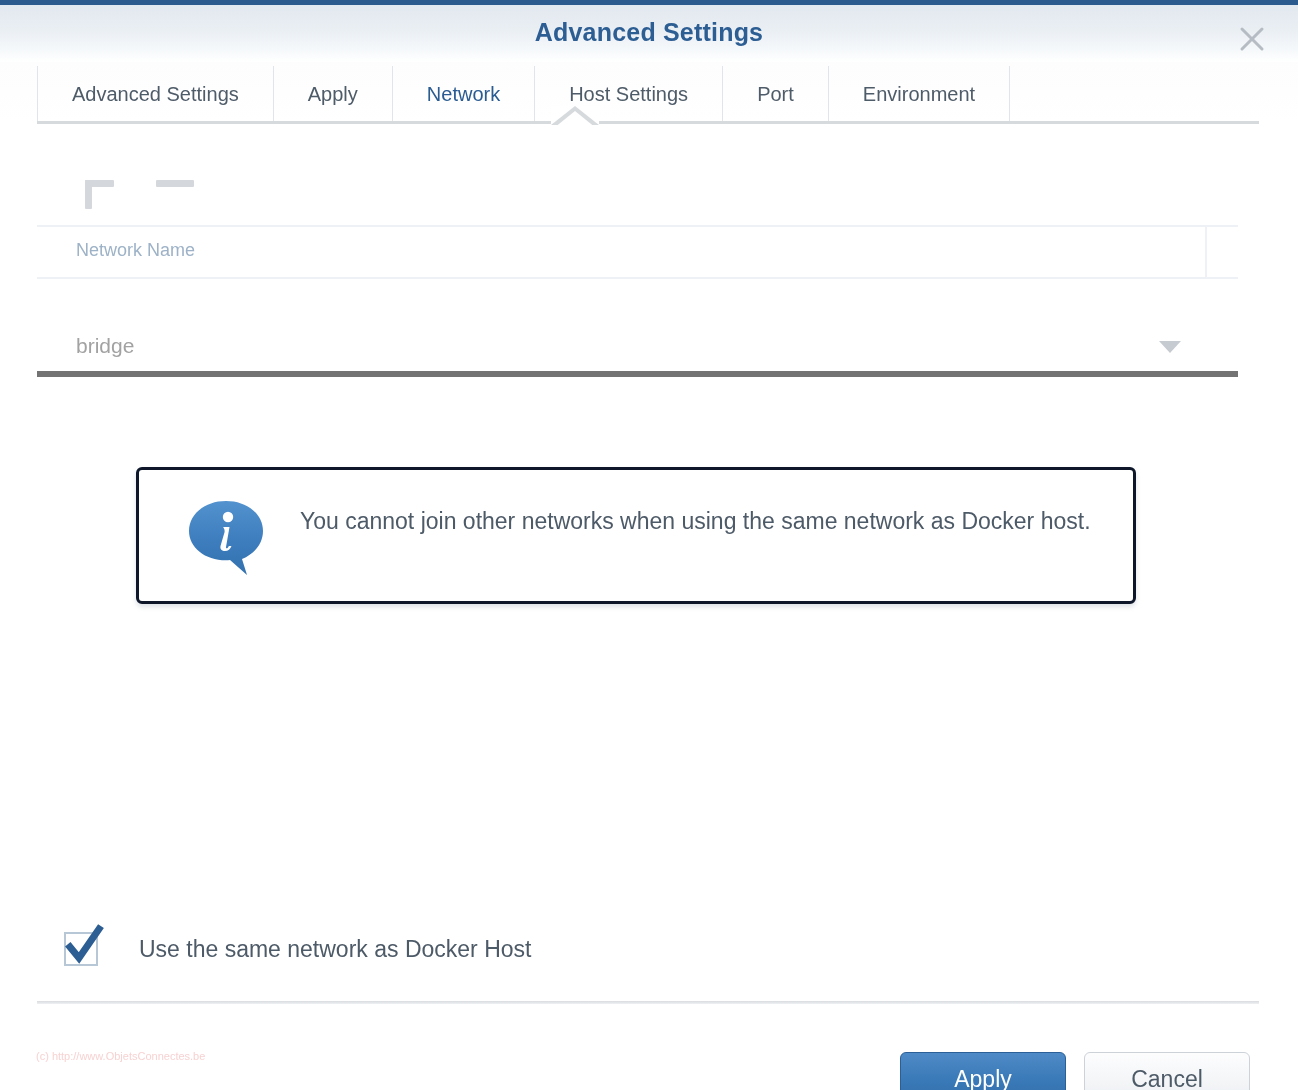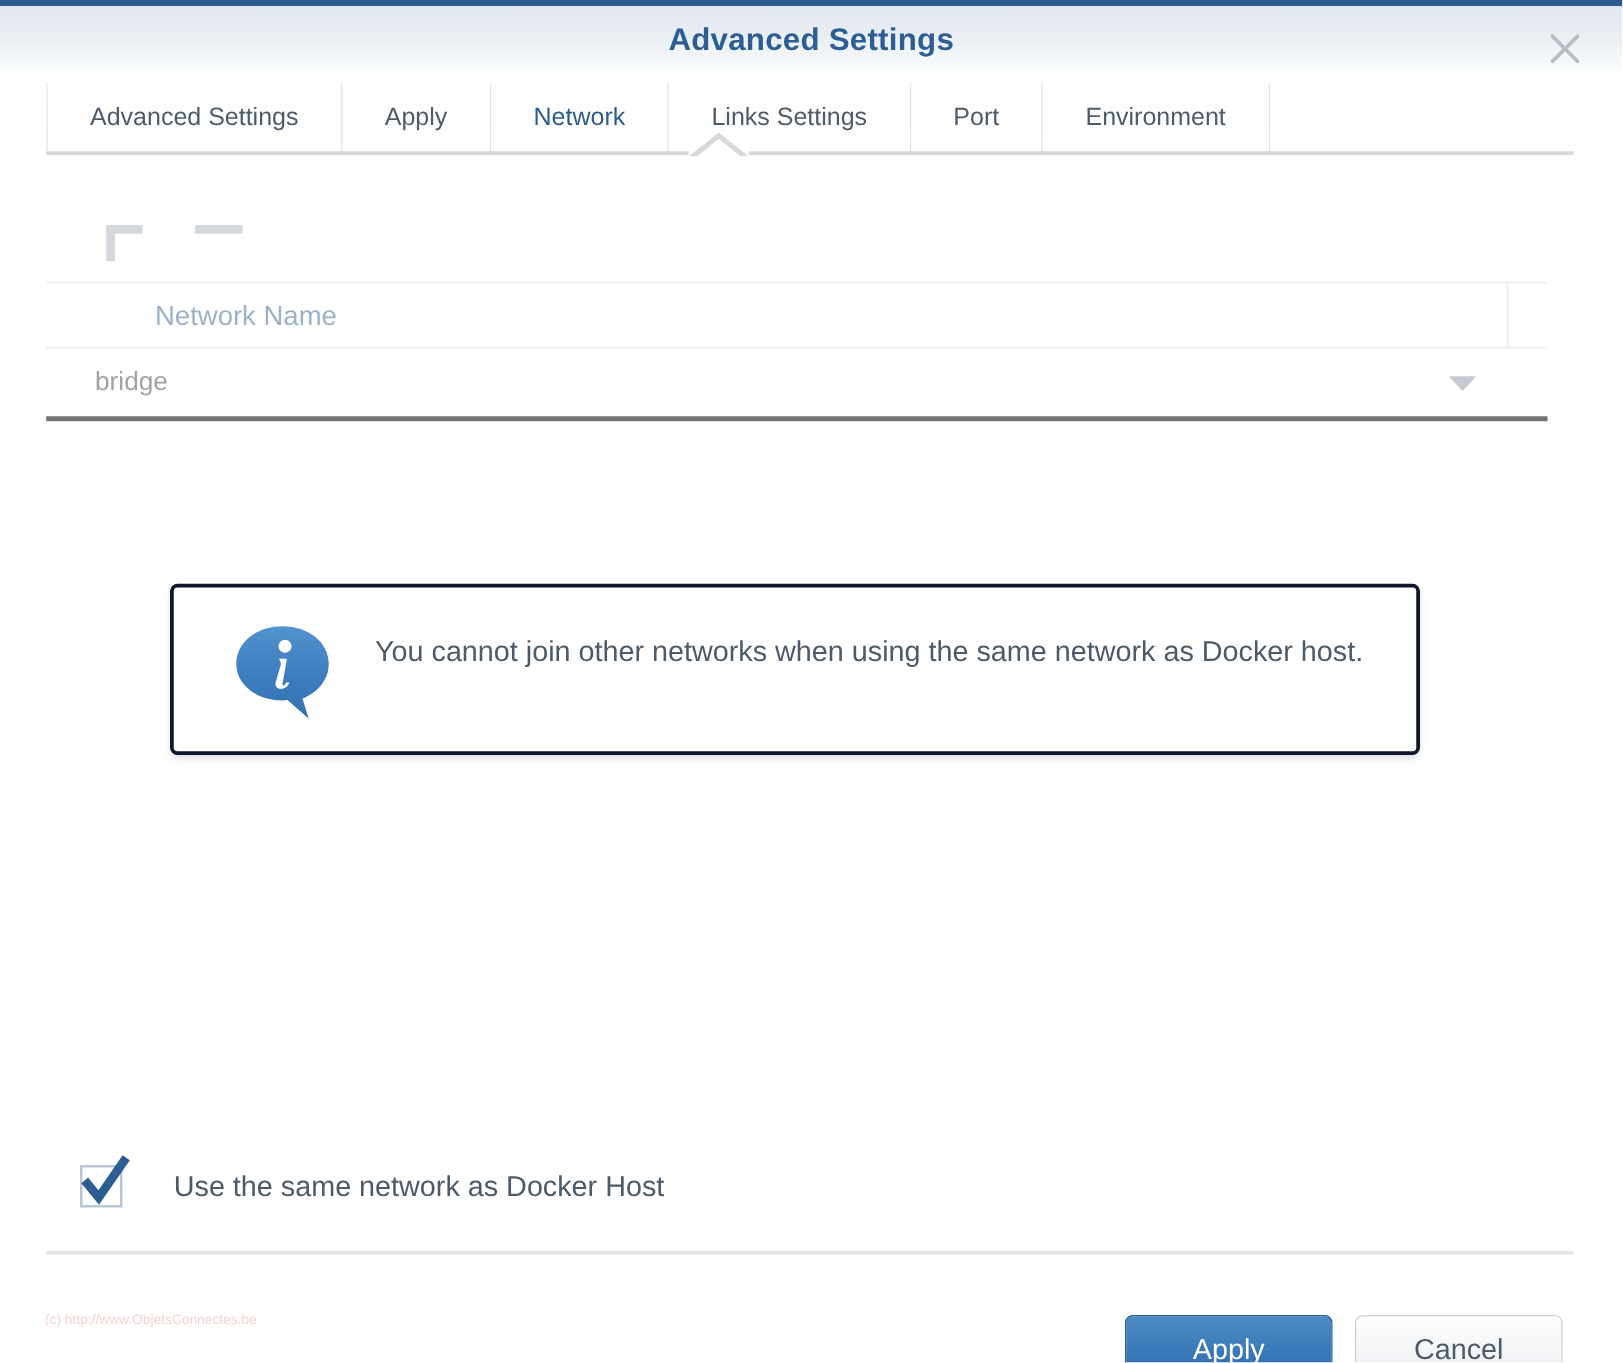--- a/index.html
+++ b/index.html
@@ -171,38 +171,38 @@
     position: relative;
     height: 54px;
     border-top: 2px solid #eef1f5;
     border-bottom: 2px solid #eef1f5;
     box-sizing: border-box;
   }
   #th-network-name {
     position: absolute;
     left: 39px;
     top: 13px;
-    font-size: 22px;
+    font-size: 18px;
     color: #9db2c7;
-    margin-left: 48px;
   }
   #th-divider {
     position: absolute;
     left: 1168px;
     top: 0;
     width: 2px;
     height: 100%;
     background: #eef1f5;
   }
   #table-row {
     position: relative;
     height: 58px;
-    border-bottom: 4px solid #737373;
-    box-sizing: border-box;
-    cursor: pointer;
+    border-bottom: 6px solid #737373;
+    box-sizing: border-box;
+    cursor: pointer;
+    margin-top: 40px;
   }
   #td-bridge {
     position: absolute;
     left: 39px;
     top: 15px;
     font-size: 21px;
     color: #a2a2a2;
   }
   #row-caret {
     position: absolute;
@@ -346,21 +346,21 @@
       <div class="tab">
         <span>Advanced Settings</span>
       </div>
       <div class="tab">
         <span>Apply</span>
       </div>
       <div class="tab active">
         <span>Network</span>
       </div>
       <div class="tab">
-        <span>Links Settings</span>
+        <span>Host Settings</span>
       </div>
       <div class="tab">
         <span>Port</span>
       </div>
       <div class="tab">
         <span>Environment</span>
       </div>
     </div>
   </div>
   <div id="tab-underline"></div>

